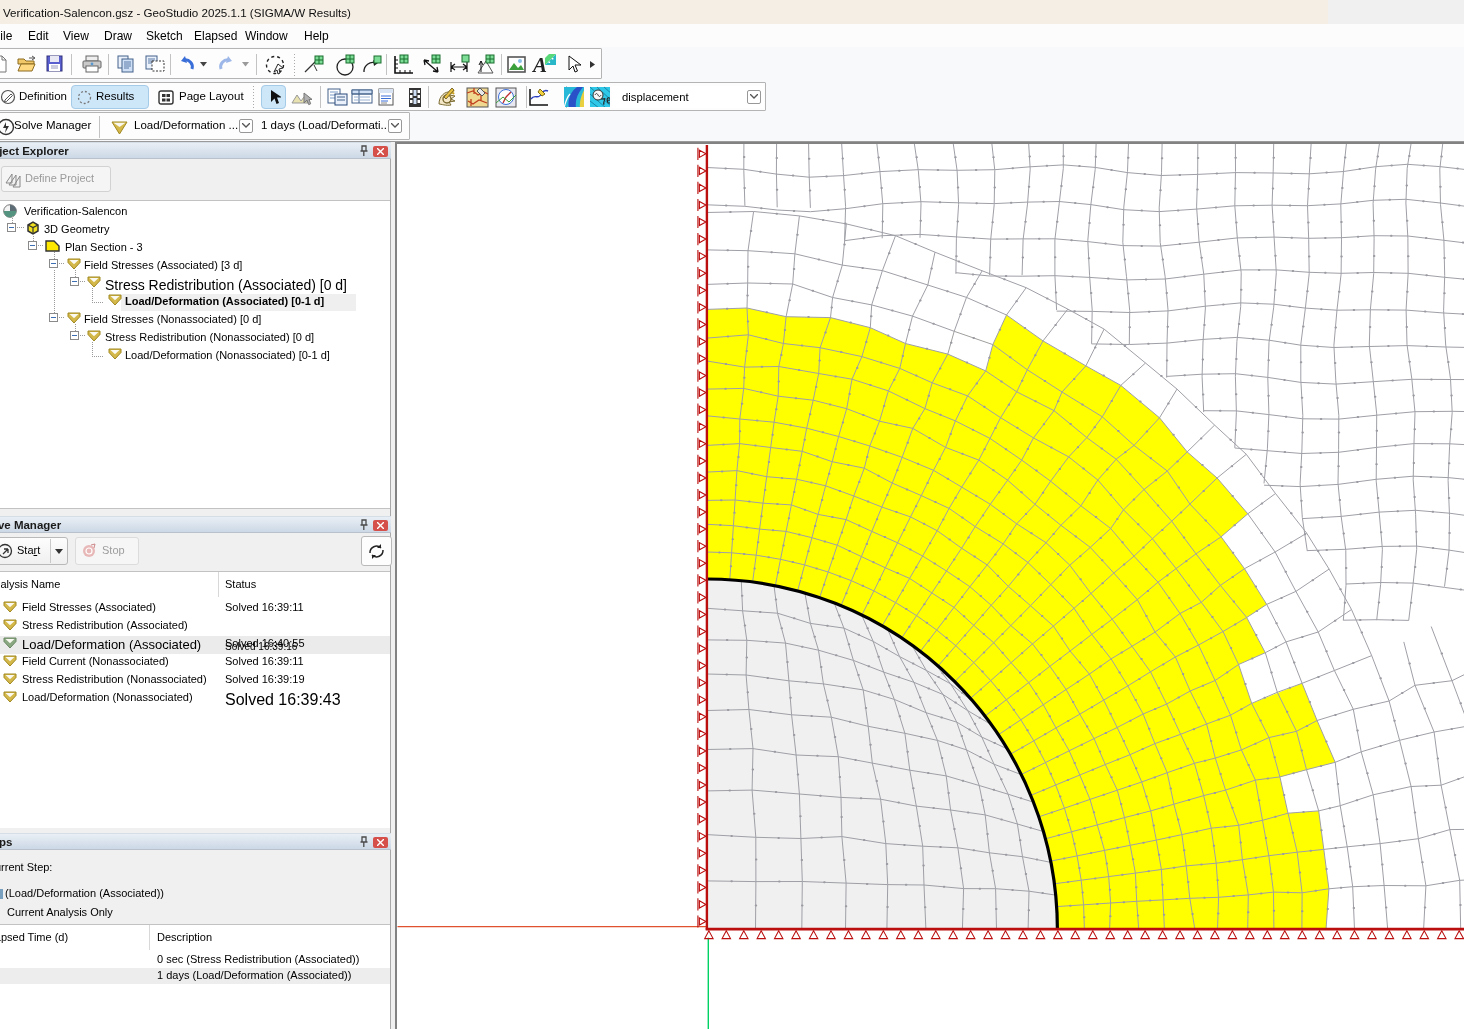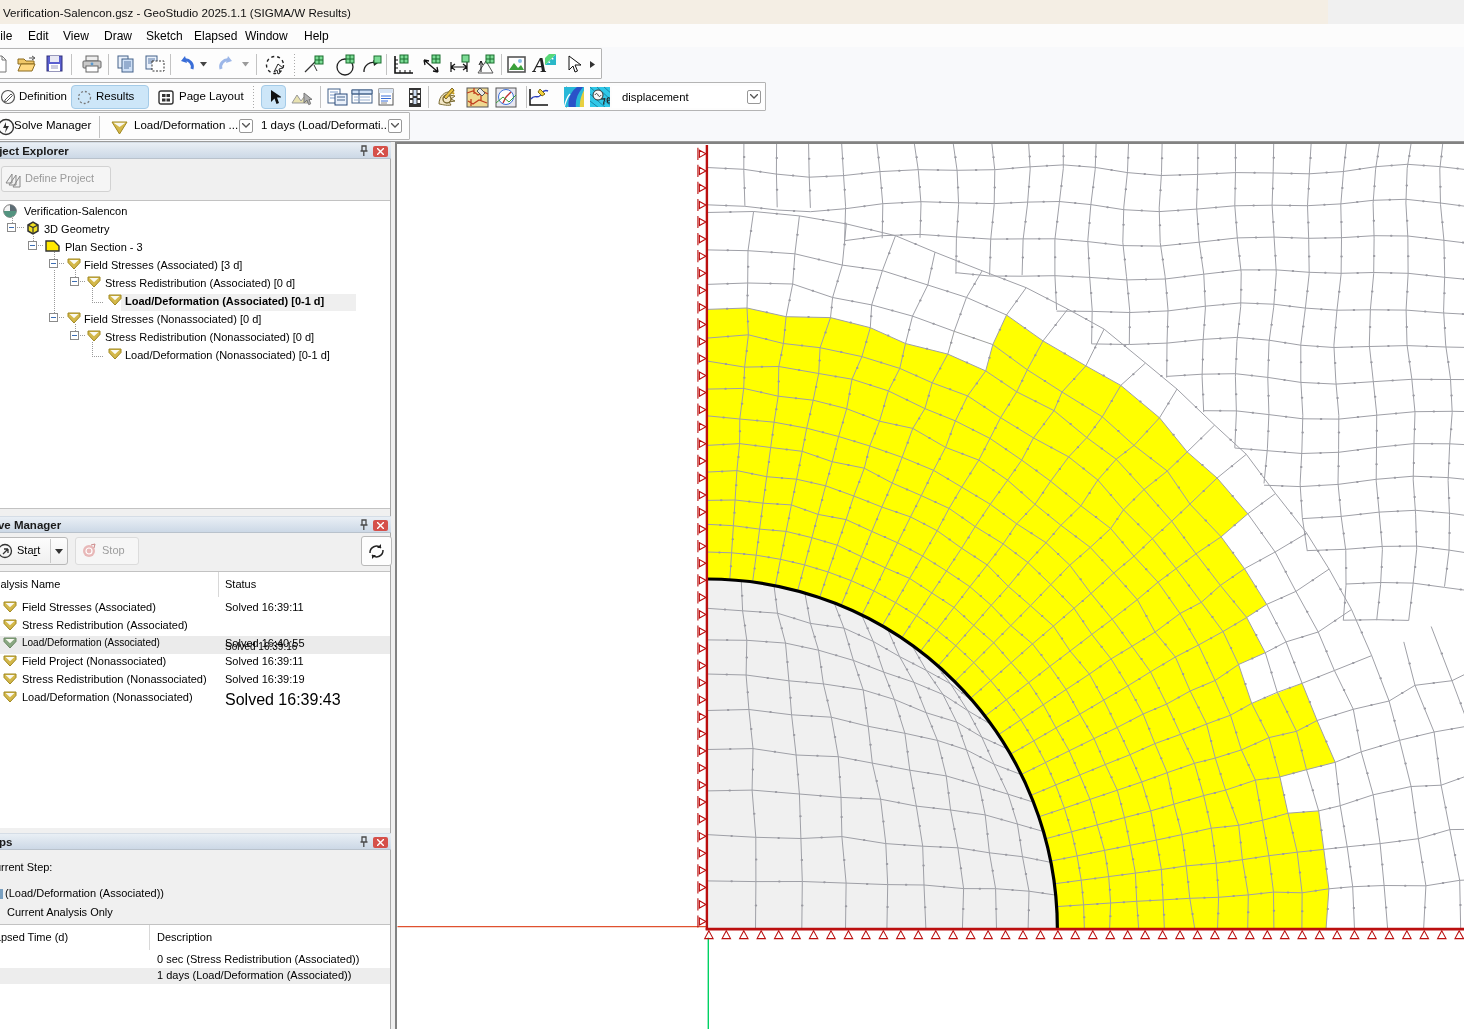--- a/index.html
+++ b/index.html
@@ -351,21 +351,21 @@
 <div class="abs dotv" style="left:54px;top:270px;height:47px"></div>
 <div class="abs dotv" style="left:75px;top:270px;height:11px"></div>
 <div class="abs expbox" style="left:70px;top:277px">
     <i></i>
   </div>
 <div class="abs doth" style="left:80px;top:281px;width:6px"></div>
 <svg class="abs" style="left:87px;top:275px" width="14" height="14">
     <path d="M1 2h12v3.5L7 12 1 5.5z" fill="#d4b84a" stroke="#a08820"></path>
     <path d="M2.5 3h9L7 7.2z" fill="#fafaf2"></path>
   </svg>
-<span class="abs lbl" style="left:105px;top:277px;font-size:11px">Stress Redistribution (Associated) [0 d]</span>
+<span class="abs lbl" style="left:105px;top:277px;font-size:14px">Stress Redistribution (Associated) [0 d]</span>
 <div class="abs dotv" style="left:92px;top:288px;height:14px"></div>
 <div class="abs doth" style="left:92px;top:302px;width:12px"></div>
 <div class="abs" style="left:121px;top:294px;width:235px;height:17px;background:#efefef"></div>
 <svg class="abs" style="left:108px;top:293px" width="14" height="14">
     <path d="M1 2h12v3.5L7 12 1 5.5z" fill="#d4b84a" stroke="#a08820"></path>
     <path d="M2.5 3h9L7 7.2z" fill="#fafaf2"></path>
   </svg>
 <span class="abs lbl" style="left:125px;top:295px;font-weight:700;font-size:11px">Load/Deformation (Associated) [0-1 d]</span>
 <div class="abs expbox" style="left:49px;top:313px">
     <i></i>
@@ -443,27 +443,27 @@
 <svg class="abs" style="left:3px;top:618px" width="14" height="14">
     <path d="M1 2h12v3.5L7 12 1 5.5z" fill="#d4b84a" stroke="#a08820"></path>
     <path d="M2.5 3h9L7 7.2z" fill="#fafaf2"></path>
   </svg>
 <span class="abs lbl" style="left:22px;top:619px;font-size:11px">Stress Redistribution (Associated)</span>
 <span class="abs lbl" style="left:225px;top:641px;font-size:10px">Solved 16:39:16</span>
 <svg class="abs" style="left:3px;top:636px" width="14" height="14">
     <path d="M1 2h12v3.5L7 12 1 5.5z" fill="#8aa882" stroke="#6a8862"></path>
     <path d="M2.5 3h9L7 7.2z" fill="#fafaf2"></path>
   </svg>
-<span class="abs lbl" style="left:22px;top:637px;font-size:10px">Load/Deformation (Associated)</span>
+<span class="abs lbl" style="left:22px;top:637px;font-size:13px">Load/Deformation (Associated)</span>
 <span class="abs lbl" style="left:225px;top:637px;font-size:11px">Solved 16:40:55</span>
 <svg class="abs" style="left:3px;top:654px" width="14" height="14">
     <path d="M1 2h12v3.5L7 12 1 5.5z" fill="#d4b84a" stroke="#a08820"></path>
     <path d="M2.5 3h9L7 7.2z" fill="#fafaf2"></path>
   </svg>
-<span class="abs lbl" style="left:22px;top:655px;font-size:11px">Field Project (Nonassociated)</span>
+<span class="abs lbl" style="left:22px;top:655px;font-size:11px">Field Current (Nonassociated)</span>
 <span class="abs lbl" style="left:225px;top:655px;font-size:11px">Solved 16:39:11</span>
 <svg class="abs" style="left:3px;top:672px" width="14" height="14">
     <path d="M1 2h12v3.5L7 12 1 5.5z" fill="#d4b84a" stroke="#a08820"></path>
     <path d="M2.5 3h9L7 7.2z" fill="#fafaf2"></path>
   </svg>
 <span class="abs lbl" style="left:22px;top:673px;font-size:11px">Stress Redistribution (Nonassociated)</span>
 <span class="abs lbl" style="left:225px;top:673px;font-size:11px">Solved 16:39:19</span>
 <svg class="abs" style="left:3px;top:690px" width="14" height="14">
     <path d="M1 2h12v3.5L7 12 1 5.5z" fill="#d4b84a" stroke="#a08820"></path>
     <path d="M2.5 3h9L7 7.2z" fill="#fafaf2"></path>

